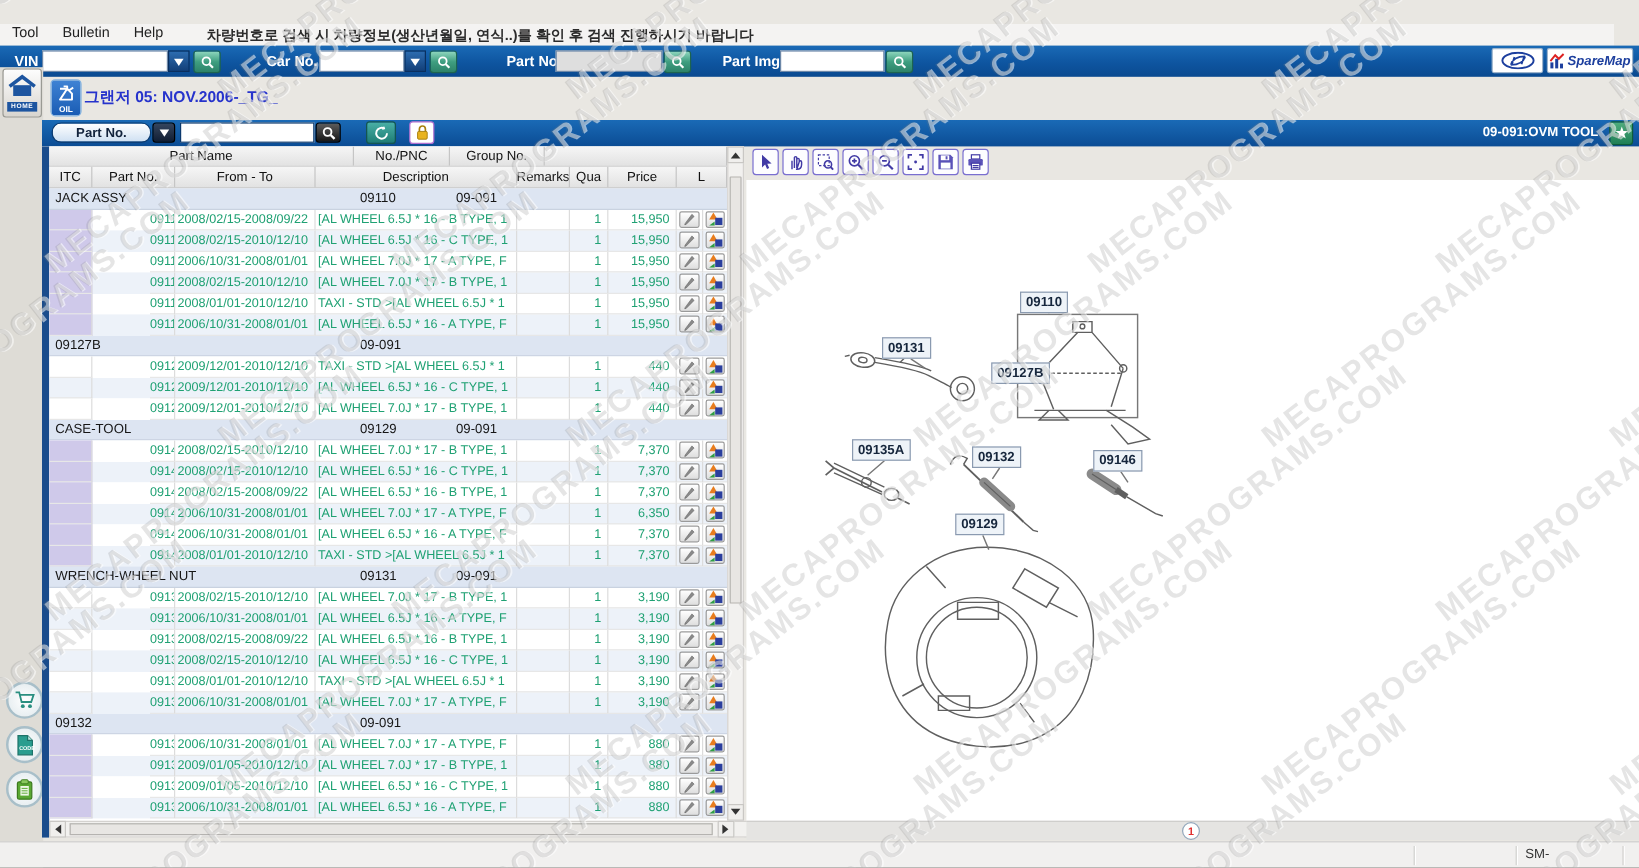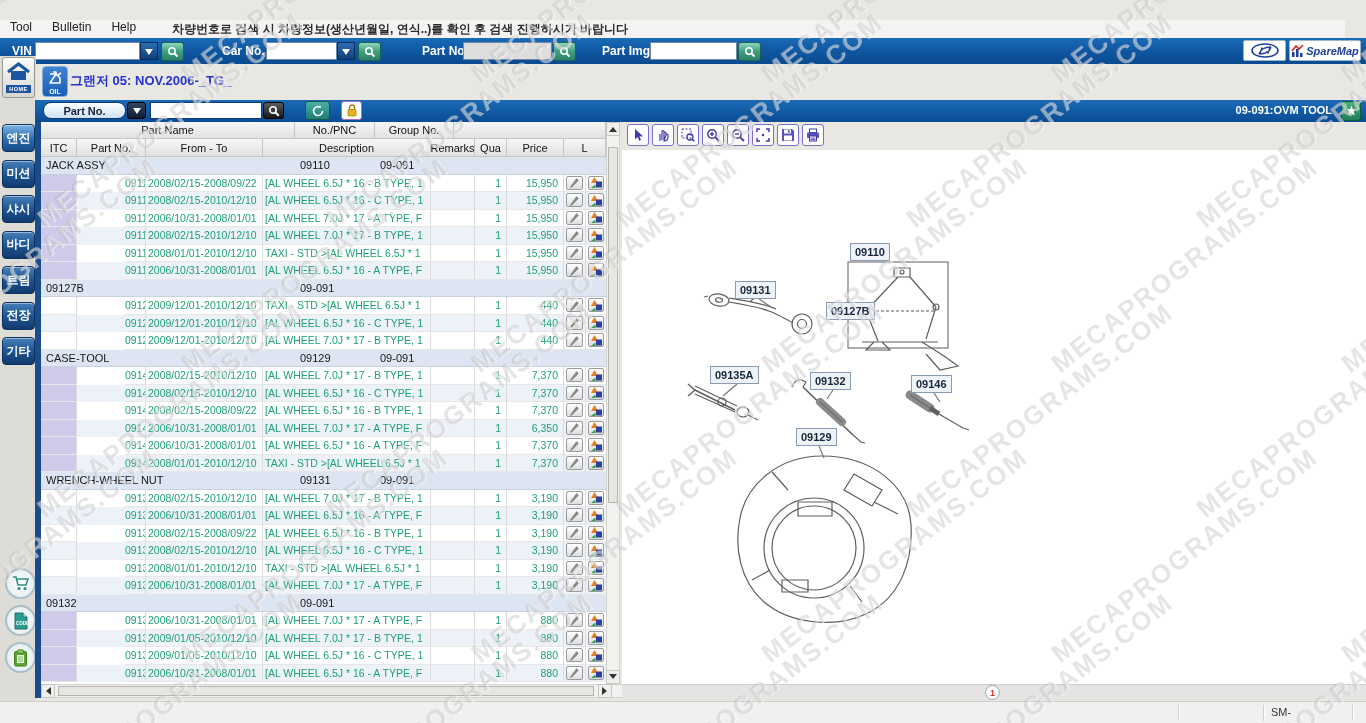--- a/index.html
+++ b/index.html
@@ -177,29 +177,20 @@
   <div class="tab-title">그랜저 05: NOV.2006-_TG_</div>
 
   <div class="sidebar">
     <div class="home-btn">
       <svg width="27" height="20" viewBox="0 0 27 20" style="margin:3px 0 0 2px">
         <path d="M3,11 L13.5,3 L24,11" fill="none" stroke="#1d55a0" stroke-width="3"></path>
         <rect x="6" y="10" width="15" height="9" fill="#1d55a0"></rect>
       </svg>
       <div class="home-banner">HOME</div>
     </div>
-    <div class="side-menu">
-        <div class="side-item active">엔진</div>
-        <div class="side-item">미션</div>
-        <div class="side-item">샤시</div>
-        <div class="side-item">바디</div>
-        <div class="side-item">트림</div>
-        <div class="side-item">전장</div>
-        <div class="side-item">기타</div>
-      </div>
     <div class="side-circles">
       <div class="circle-btn">
         <svg width="18" height="17" viewBox="0 0 18 17">
             <path d="M1,2 L4,2 L6,10 L14,10 L16,4 L5,4" fill="none" stroke="#2a8f80" stroke-width="1.5"></path>
             <circle cx="7" cy="13.5" r="1.6" fill="#2a8f80"></circle>
             <circle cx="13" cy="13.5" r="1.6" fill="#2a8f80"></circle>
           </svg>
       </div>
       <div class="circle-btn">
         <svg width="16" height="18" viewBox="0 0 16 18">

